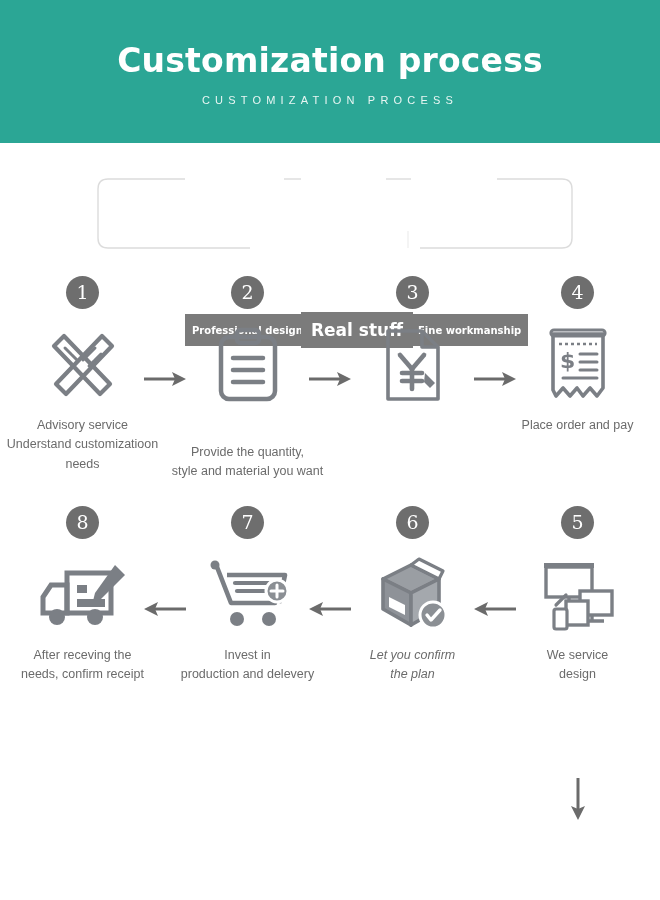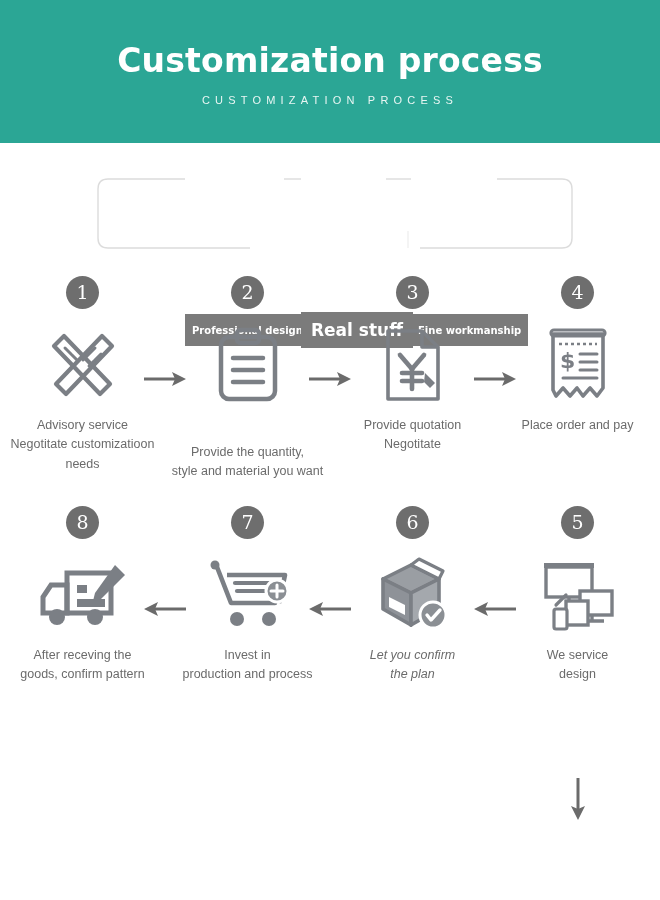--- a/index.html
+++ b/index.html
@@ -190,21 +190,21 @@
             <path d="M21 22 L27 28"></path>
               <path d="M28 29 L33 34"></path>
             <path d="M51 22 L45 28"></path>
               <path d="M44 29 L39 34"></path>
             <path d="M57 28 L51 34"></path>
               <path d="M50 35 L45 40"></path>
           </g>
         </svg>
       </div>
       <div class="step-caption" style="white-space:pre-line;">Advisory service
-Negotitate customizatioon
+Understand customizatioon
 needs</div>
       <svg class="arrow-h arrow-right" viewBox="0 0 46 22">
         <path d="M2 11 L34 11" stroke="#6b6b6b" stroke-width="3"></path>
         <path d="M44 11 L30 4 L33 11 L30 18 Z" fill="#6b6b6b"></path>
       </svg>
     </div>
 
     <div class="step">
       <div class="step-num">2</div>
       <div class="step-icon">
@@ -235,22 +235,20 @@
           <g stroke="#7b7f85" stroke-width="4.6" stroke-linecap="round" fill="none">
             <path d="M20 30 L32 44"></path>
             <path d="M44 30 L32 44"></path>
             <path d="M32 44 L32 64"></path>
             <path d="M22 48 L42 48"></path>
             <path d="M22 56 L42 56"></path>
           </g>
           <path d="M45 48 L55 58 L50 63 L44 57 Z" fill="#7b7f85"></path>
         </svg>
       </div>
-      <div class="step-caption" style="white-space:pre-line;">Provide quotation
-Negotitate</div>
       <svg class="arrow-h arrow-right" viewBox="0 0 46 22">
         <path d="M2 11 L34 11" stroke="#6b6b6b" stroke-width="3"></path>
         <path d="M44 11 L30 4 L33 11 L30 18 Z" fill="#6b6b6b"></path>
       </svg>
     </div>
 
     <div class="step">
       <div class="step-num">4</div>
       <div class="step-icon">
         <svg width="70" height="82" viewBox="0 0 70 82">
@@ -284,21 +282,21 @@
           <path d="M30 14 L74 14 L74 54 L30 54 Z" fill="none" stroke="#7b7f85" stroke-width="5"></path>
           <path d="M30 26 L14 26 L6 38 L6 54 L30 54 Z" fill="none" stroke="#7b7f85" stroke-width="5"></path>
           <rect x="40" y="26" width="10" height="8" fill="#7b7f85"></rect>
           <rect x="40" y="40" width="28" height="8" fill="#7b7f85"></rect>
           <circle cx="20" cy="58" r="8" fill="#7b7f85"></circle>
           <circle cx="58" cy="58" r="8" fill="#7b7f85"></circle>
           <path d="M78 6 L88 16 L64 40 L56 42 L58 34 Z" fill="#7b7f85"></path>
         </svg>
       </div>
       <div class="step-caption" style="white-space:pre-line;">After receving the
-goods, confirm pattern</div>
+needs, confirm receipt</div>
       <svg class="arrow-h arrow-right" viewBox="0 0 46 22">
         <path d="M44 11 L12 11" stroke="#6b6b6b" stroke-width="3"></path>
         <path d="M2 11 L16 4 L13 11 L16 18 Z" fill="#6b6b6b"></path>
       </svg>
     </div>
 
     <div class="step">
       <div class="step-num">7</div>
       <div class="step-icon">
         <svg width="86" height="76" viewBox="0 0 86 76">
@@ -312,21 +310,21 @@
           <circle cx="32" cy="62" r="7" fill="#7b7f85"></circle>
           <circle cx="64" cy="62" r="7" fill="#7b7f85"></circle>
           <circle cx="72" cy="34" r="11" fill="#8b8f94" stroke="#ffffff" stroke-width="3"></circle>
           <g stroke="#ffffff" stroke-width="3" stroke-linecap="round">
             <path d="M72 28 L72 40"></path>
             <path d="M66 34 L78 34"></path>
           </g>
         </svg>
       </div>
       <div class="step-caption" style="white-space:pre-line;">Invest in
-production and process</div>
+production and delevery</div>
       <svg class="arrow-h arrow-right" viewBox="0 0 46 22">
         <path d="M44 11 L12 11" stroke="#6b6b6b" stroke-width="3"></path>
         <path d="M2 11 L16 4 L13 11 L16 18 Z" fill="#6b6b6b"></path>
       </svg>
     </div>
 
     <div class="step">
       <div class="step-num">6</div>
       <div class="step-icon">
         <svg width="80" height="76" viewBox="0 0 80 76">

